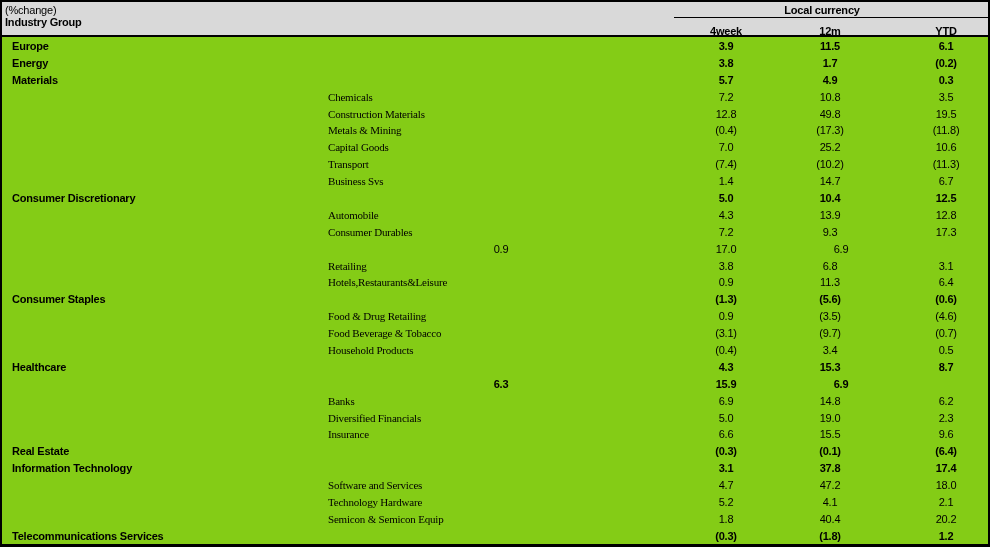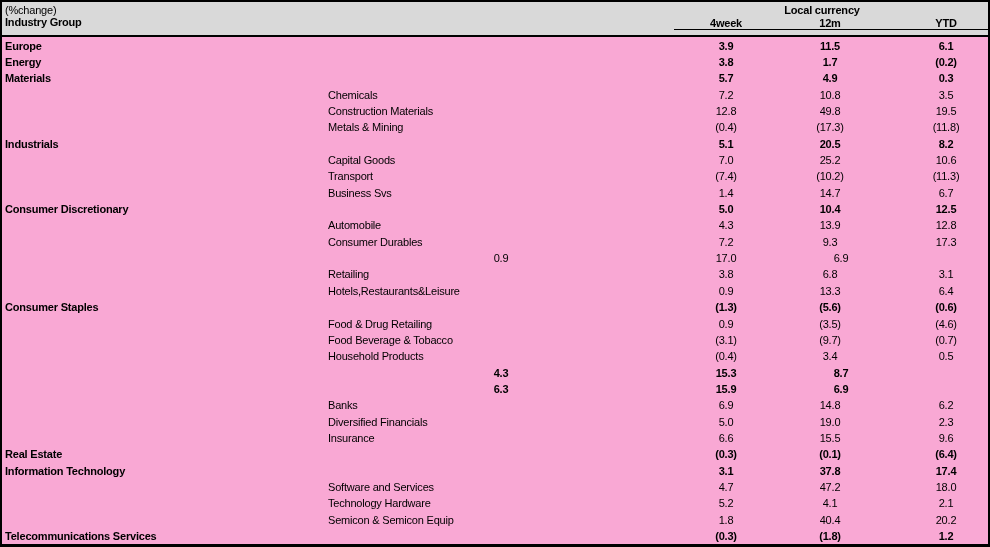--- a/index.html
+++ b/index.html
@@ -19,58 +19,58 @@
     overflow:hidden;
   }
   .header {
     position:absolute; top:0; left:0; right:0; height:33px;
     border-bottom:2.5px solid #000;
   }
   .corner {
     position:absolute; left:3px; top:2px; white-space:nowrap;
   }
   .lc {
-    position:absolute; left:672px; width:314px; top:0; height:28px;
+    position:absolute; left:672px; width:314px; top:0; height:16px;
     box-sizing:border-box;
     text-align:center; font-weight:700;
     padding-right:18px;
     border-bottom:1.5px solid #000;
     line-height:16px;
   }
   .ig {
     position:absolute; left:3px; top:14px; font-weight:700; white-space:nowrap;
   }
   .col-h {
-    position:absolute; top:15px; text-align:center; font-weight:700;
+    position:absolute; top:23px; text-align:center; font-weight:700;
     box-sizing:border-box;
   }
   .c3h { left:672px; width:104px; }
   .c4h { left:776px; width:104px;text-align:center; }
   .c5h { left:880px; width:106px; padding-left:22px; }
   .tbody {
     position:absolute; top:35.5px; bottom:0; left:0; right:0;
     display:flex; flex-direction:column;
   }
   .row {
     flex:1 1 auto;
     display:grid;
     grid-template-columns:326px 346px 104px 104px 106px;
     align-items:center;
     white-space:nowrap;
   }
-  .row .c1 { padding-left:3px; overflow:visible; }
-  .row .c2 { overflow:visible; }
+  .row .c1 { padding-left:10px; overflow:visible; }
+  .row .c2 { overflow:visible;font-family:Liberation Serif, serif; }
   .row .num { text-align:center; }
   .row .c5 { box-sizing:border-box; padding-left:22px; }
   .row.group { font-weight:700; }
 </style>
 </head>
 <body>
 
-<div id="app" style="background: #f9a8d4; color: rgb(0, 0, 0);">
+<div id="app" style="background: #84cc16; color: rgb(0, 0, 0);">
   <div class="header" style="background: rgb(217, 217, 217);">
     <span class="corner">(%change)</span>
     <div class="lc">Local currency</div>
     <span class="ig">Industry Group</span>
     <div class="col-h c3h">4week</div>
     <div class="col-h c4h">12m</div>
     <div class="col-h c5h">YTD</div>
   </div>
   <div class="tbody">
       <div class="row group">
@@ -108,27 +108,20 @@
     <div class="c4 num">49.8</div>
     <div class="c5 num">19.5</div>
   </div>
       <div class="row">
     <div class="c1"></div>
     <div class="c2">Metals &amp; Mining</div>
     <div class="c3 num">(0.4)</div>
     <div class="c4 num">(17.3)</div>
     <div class="c5 num">(11.8)</div>
   </div>
-      <div class="row group">
-    <div class="c1">Industrials</div>
-    <div class="c2"></div>
-    <div class="c3 num">5.1</div>
-    <div class="c4 num">20.5</div>
-    <div class="c5 num">8.2</div>
-  </div>
       <div class="row">
     <div class="c1"></div>
     <div class="c2">Capital Goods</div>
     <div class="c3 num">7.0</div>
     <div class="c4 num">25.2</div>
     <div class="c5 num">10.6</div>
   </div>
       <div class="row">
     <div class="c1"></div>
     <div class="c2">Transport</div>
@@ -174,21 +167,21 @@
     <div class="c1"></div>
     <div class="c2">Retailing</div>
     <div class="c3 num">3.8</div>
     <div class="c4 num">6.8</div>
     <div class="c5 num">3.1</div>
   </div>
       <div class="row">
     <div class="c1"></div>
     <div class="c2">Hotels,Restaurants&amp;Leisure</div>
     <div class="c3 num">0.9</div>
-    <div class="c4 num">13.3</div>
+    <div class="c4 num">11.3</div>
     <div class="c5 num">6.4</div>
   </div>
       <div class="row group">
     <div class="c1">Consumer Staples</div>
     <div class="c2"></div>
     <div class="c3 num">(1.3)</div>
     <div class="c4 num">(5.6)</div>
     <div class="c5 num">(0.6)</div>
   </div>
       <div class="row">
@@ -206,20 +199,21 @@
     <div class="c5 num">(0.7)</div>
   </div>
       <div class="row">
     <div class="c1"></div>
     <div class="c2">Household Products</div>
     <div class="c3 num">(0.4)</div>
     <div class="c4 num">3.4</div>
     <div class="c5 num">0.5</div>
   </div>
       <div class="row group">
+    <div class="c1">Healthcare</div>
     <div class="c2"></div>
     <div class="c3 num">4.3</div>
     <div class="c4 num">15.3</div>
     <div class="c5 num">8.7</div>
   </div>
       <div class="row group">
     <div class="c2"></div>
     <div class="c3 num">6.3</div>
     <div class="c4 num">15.9</div>
     <div class="c5 num">6.9</div>

